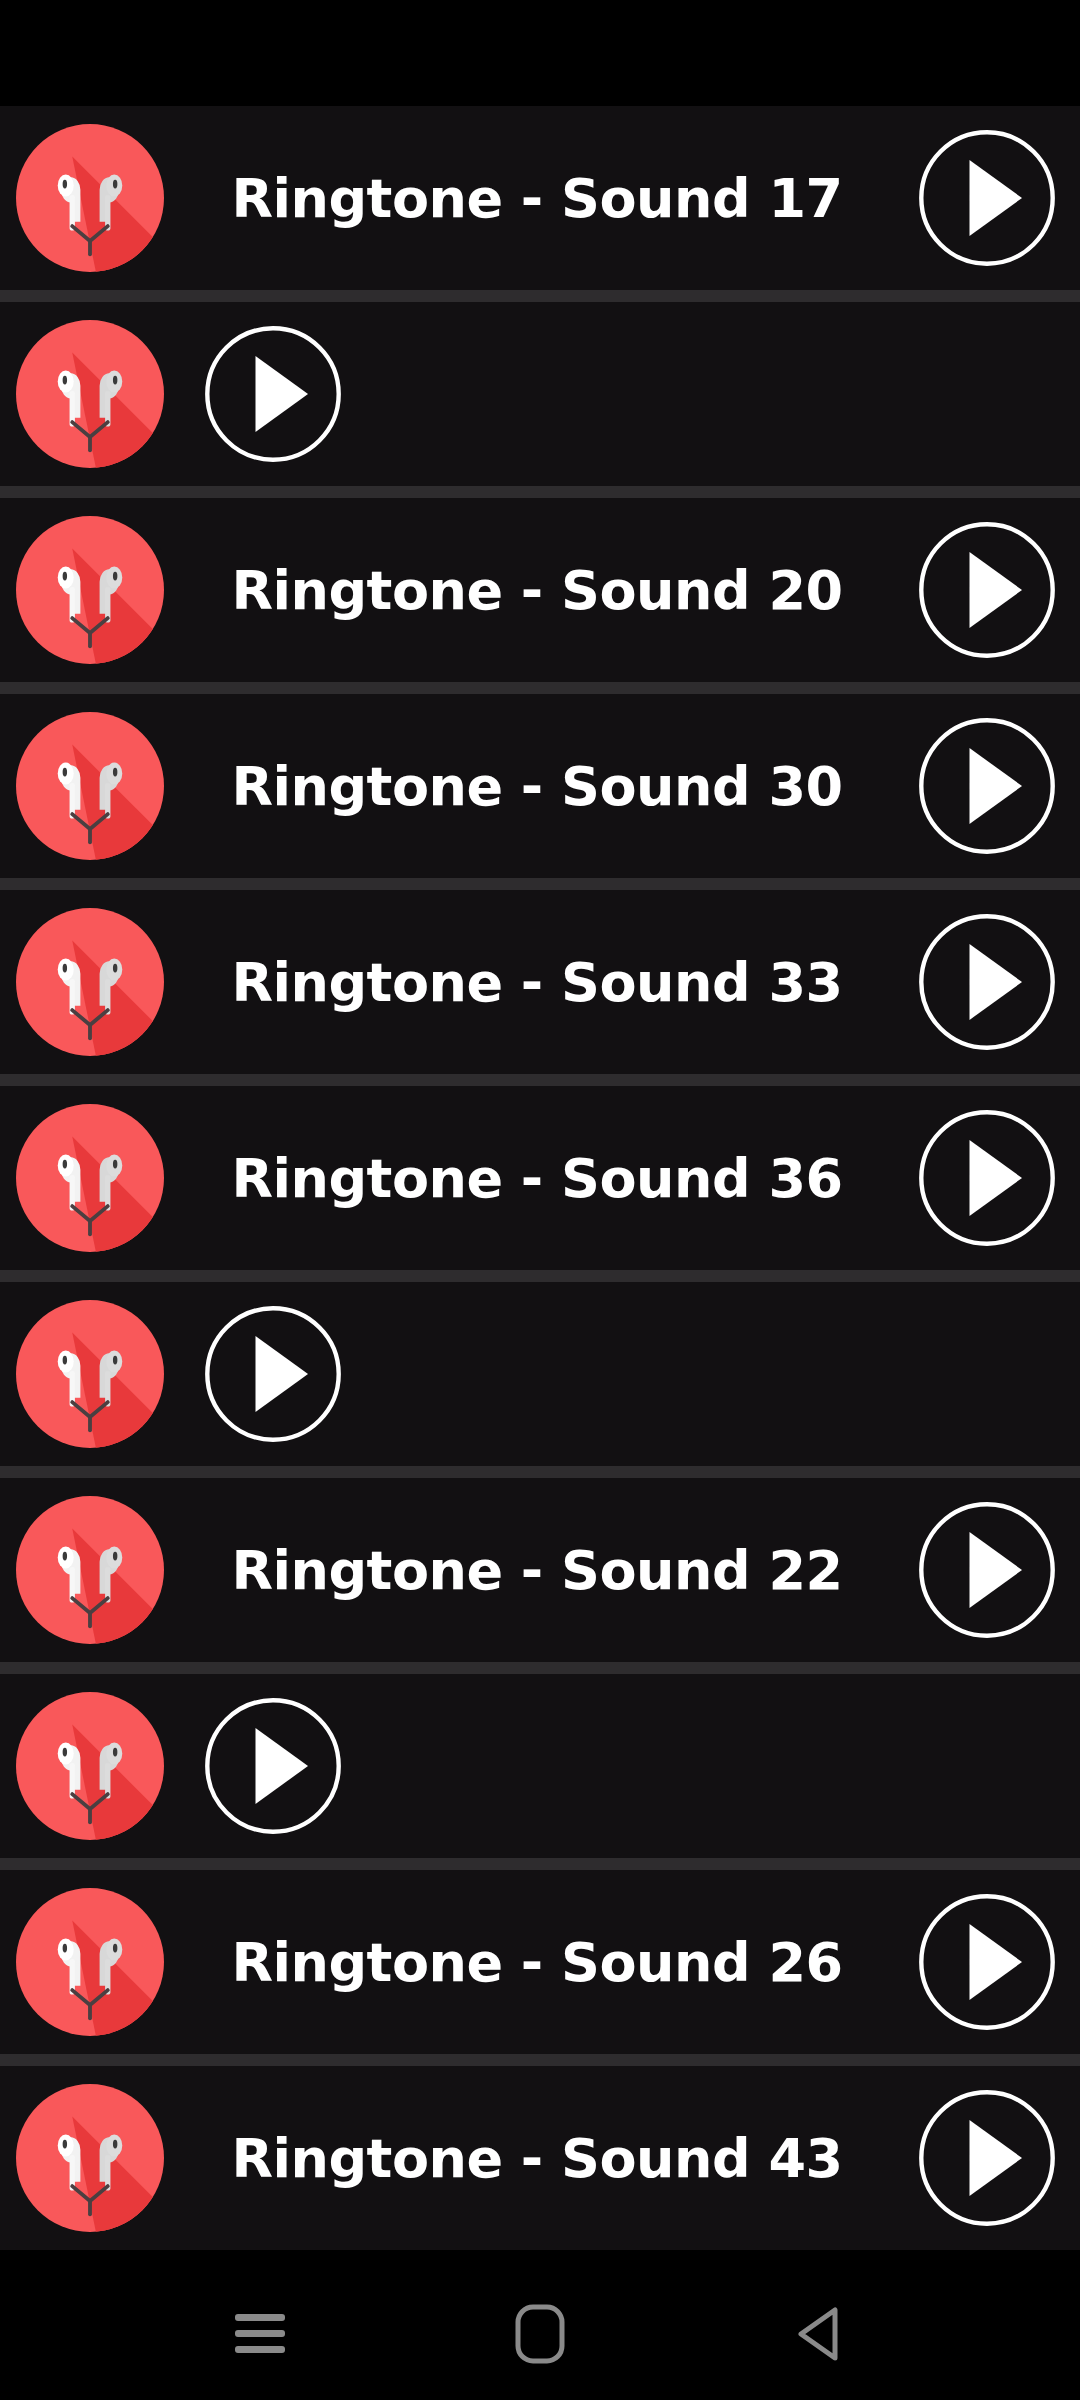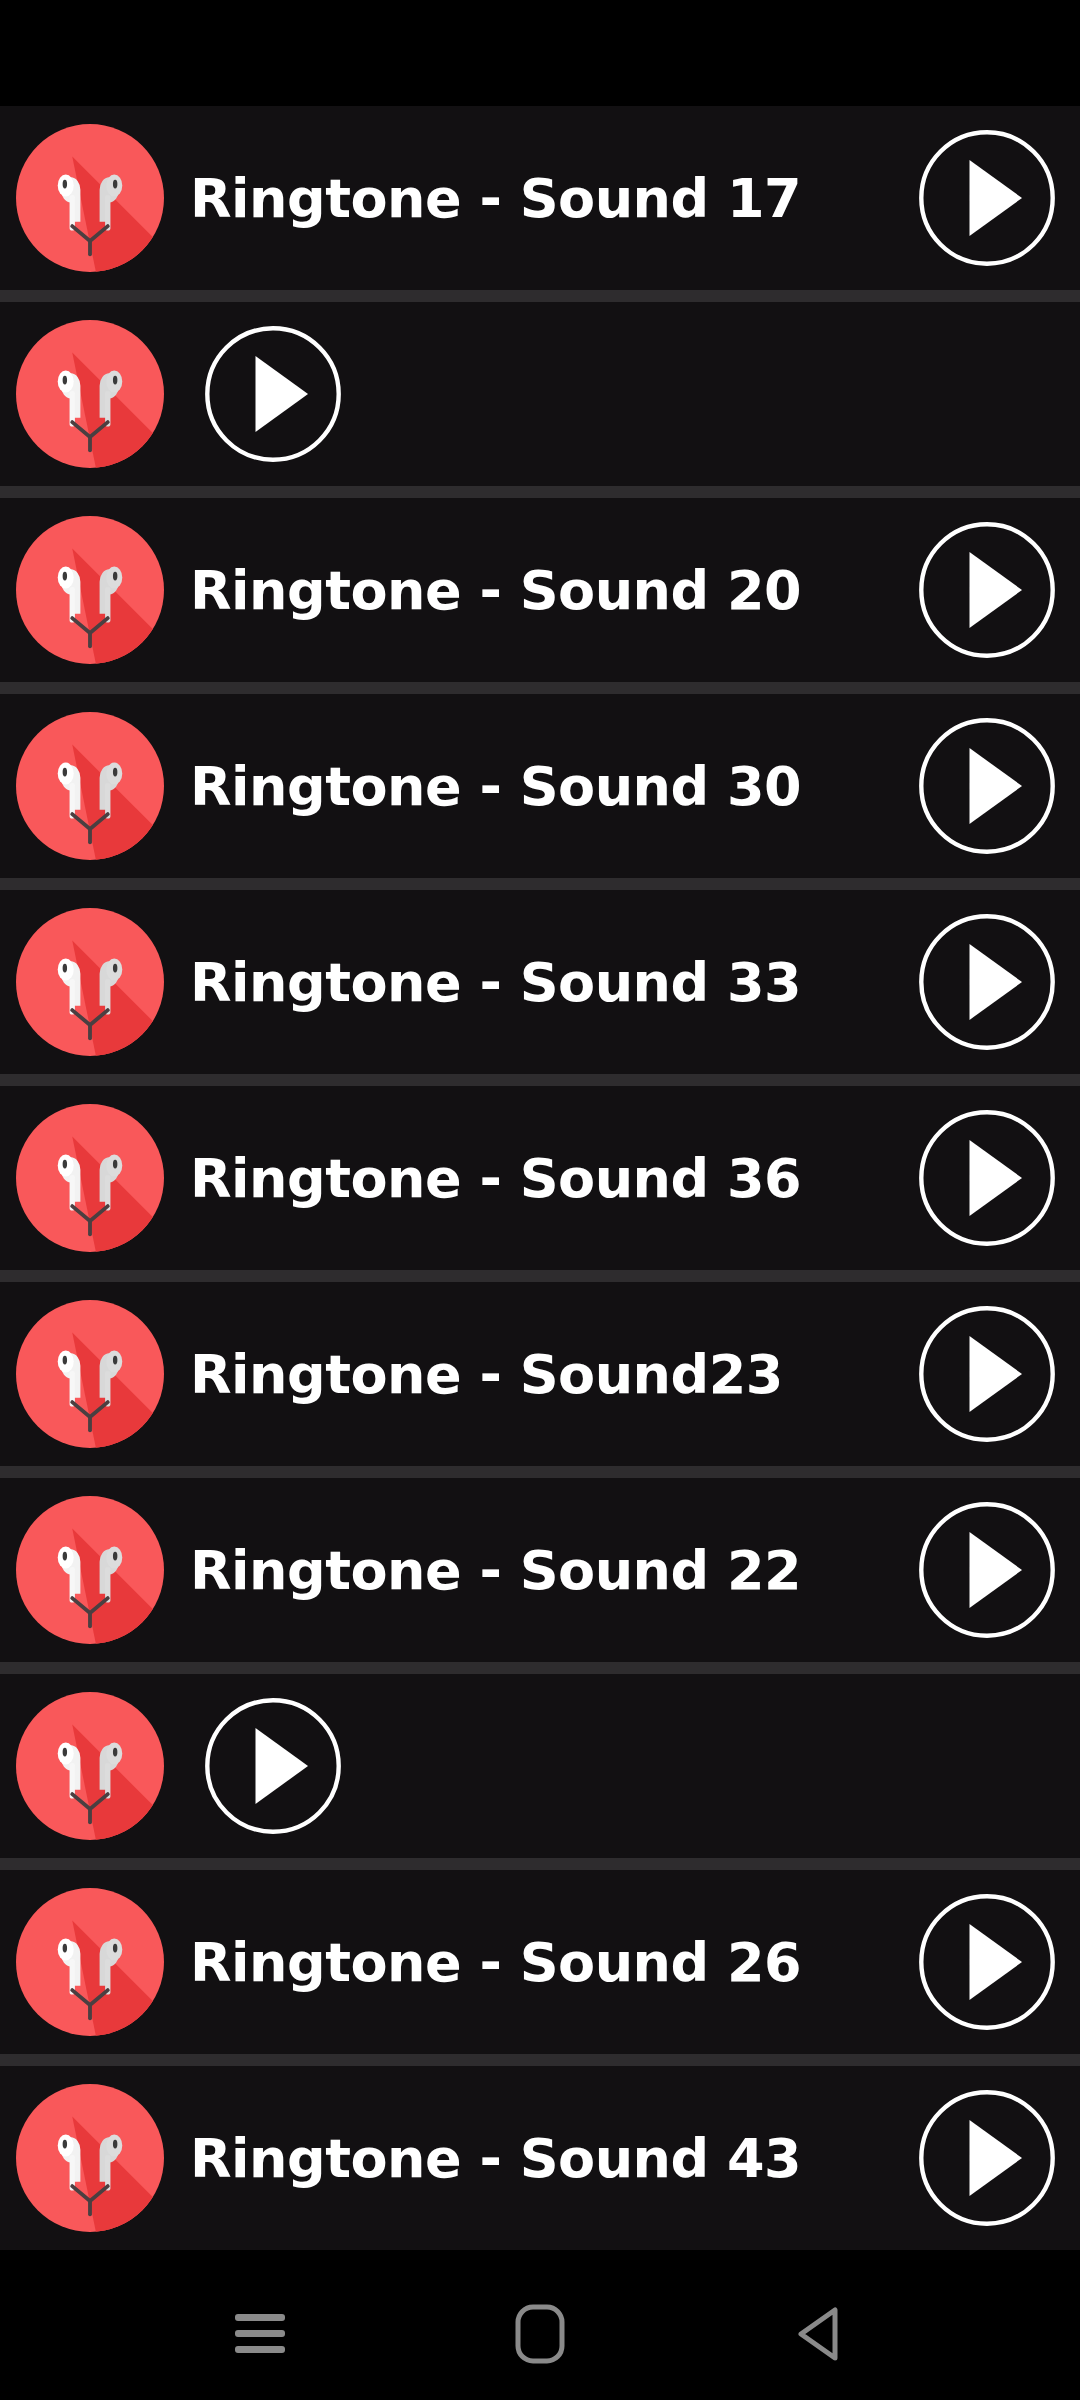--- a/index.html
+++ b/index.html
@@ -68,20 +68,21 @@
     width: 148px;
     height: 148px;
     display: block;
   }
 
   
   .title-cell {
     flex: 1 1 auto;
     display: flex;
     align-items: center;
+    justify-content: center;
     padding: 0 10px;
     min-width: 0;
   }
   .row-title {
     color: #ffffff;
     font-size: 54px;
     font-weight: 700;
     letter-spacing: -0.5px;
     white-space: nowrap;
     font-family: "DejaVu Sans", sans-serif;
@@ -408,23 +409,20 @@
                 <path d="M56.5 66 L56.5 44.5 A6.5 8.5 0 1 1 69.5 44.5 A6.5 8.5 0 0 1 63 53 L63 66 Z" fill="#d8d8d8"></path>
                 <ellipse cx="66.4" cy="41.6" rx="5.4" ry="7.4" fill="#dcdcdc"></ellipse>
                 <ellipse cx="67.0" cy="40.6" rx="1.5" ry="3.0" fill="#3a3a3a"></ellipse>
                 <rect x="60.2" y="48" width="3.6" height="24" rx="1.8" fill="#dcdcdc"></rect>
               </g>
               <path d="M38 69 L50 79 L62 69" fill="none" stroke="#4a3f41" stroke-width="2.6" stroke-linecap="round" stroke-linejoin="round"></path>
               <path d="M50 79 L50 88" fill="none" stroke="#4a3f41" stroke-width="2.6" stroke-linecap="round"></path>
             </svg>
           </span>
         </div>
-        <div class="title-cell">
-          <span class="row-title">Ringtone - Sound23</span>
-        </div>
         <div class="play-cell">
           <span>
             <svg class="play-btn" viewBox="0 0 100 100" aria-hidden="true">
               <circle cx="50" cy="50" r="45" fill="none" stroke="#ffffff" stroke-width="3"></circle>
               <path d="M38 24 L74 50 L38 76 Z" fill="#ffffff"></path>
             </svg>
           </span>
         </div>
       </div>
       <div class="row-divider"></div>

